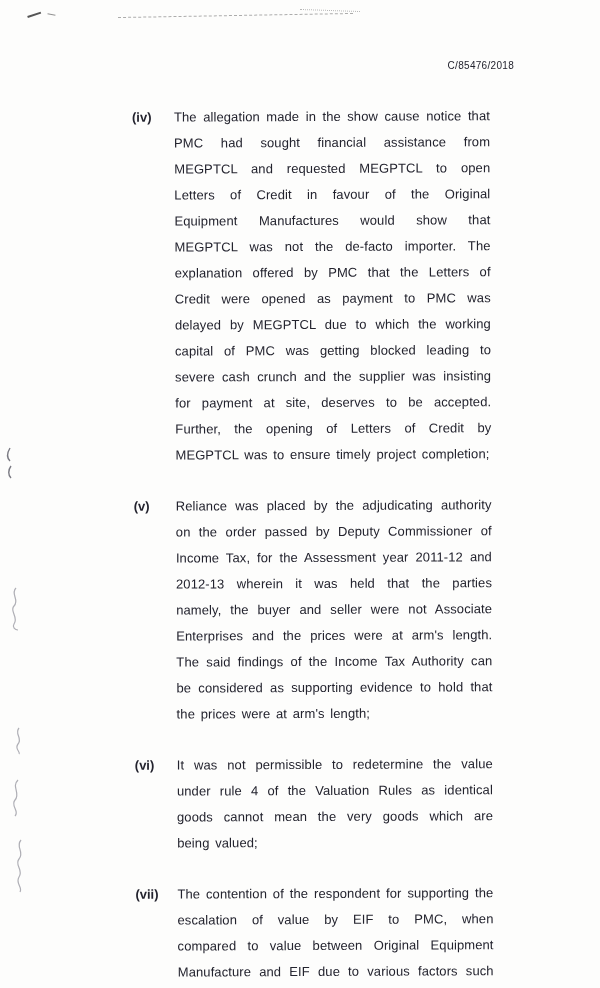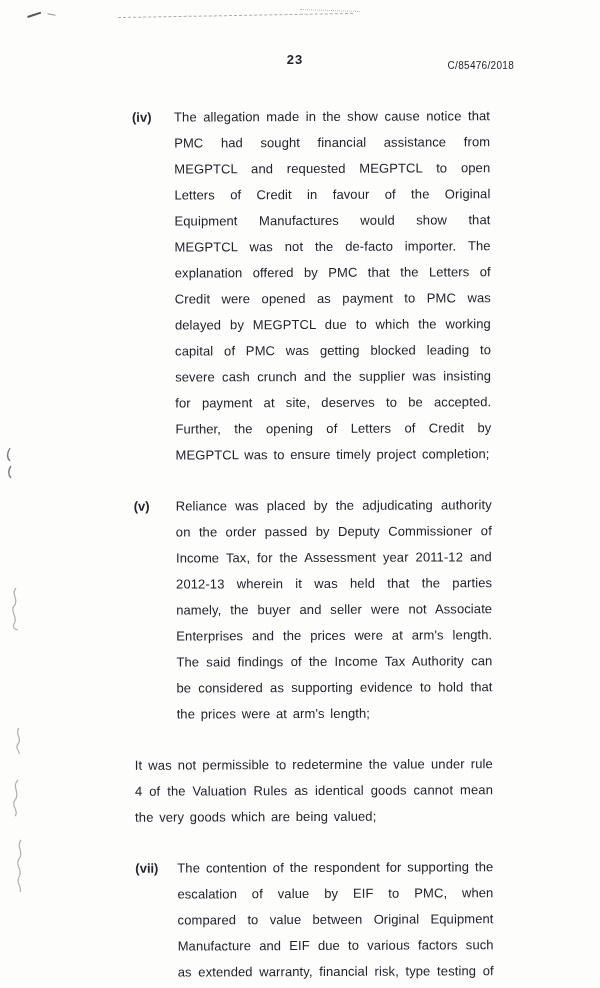--- a/index.html
+++ b/index.html
@@ -118,36 +118,36 @@
   </svg>
 
   <svg class="artifact" style="top:778px; left:6px;" width="20" height="40">
     <path class="squiggle" d="M12,2 C5,9 15,15 9,22 C4,28 14,33 9,38"></path>
   </svg>
 
   <svg class="artifact" style="top:838px; left:10px;" width="20" height="56">
     <path class="squiggle" d="M11,2 C5,9 15,14 9,21 C4,27 14,32 9,39 C5,45 13,50 10,54"></path>
   </svg>
 
-  <div class="page-number">23</div>
   <div class="case-number">C/85476/2018</div>
 
   <div class="content">
 
     <div class="para">
       <span class="marker">(iv)</span>
       <span class="ptext">The allegation made in the show cause notice that PMC had sought financial assistance from MEGPTCL and requested MEGPTCL to open Letters of Credit in favour of the Original Equipment Manufactures would show that MEGPTCL was not the de-facto importer. The explanation offered by PMC that the Letters of Credit were opened as payment to PMC was delayed by MEGPTCL due to which the working capital of PMC was getting blocked leading to severe cash crunch and the supplier was insisting for payment at site, deserves to be accepted. Further, the opening of Letters of Credit by MEGPTCL was to ensure timely project completion;</span>
     </div>
 
     <div class="para">
       <span class="marker">(v)</span>
       <span class="ptext">Reliance was placed by the adjudicating authority on the order passed by Deputy Commissioner of Income Tax, for the Assessment year 2011-12 and 2012-13 wherein it was held that the parties namely, the buyer and seller were not Associate Enterprises and the prices were at arm's length. The said findings of the Income Tax Authority can be considered as supporting evidence to hold that the prices were at arm's length;</span>
     </div>
 
     <div class="para">
+      <span class="marker">(vi)</span>
       <span class="ptext">It was not permissible to redetermine the value under rule 4 of the Valuation Rules as identical goods cannot mean the very goods which are being valued;</span>
     </div>
 
     <div class="para">
       <span class="marker">(vii)</span>
       <span class="ptext">The contention of the respondent for supporting the escalation of value by EIF to PMC, when compared to value between Original Equipment Manufacture and EIF due to various factors such as extended warranty, financial risk, type testing of equipments, payment of</span>
     </div>
 
   </div>
 </div>

